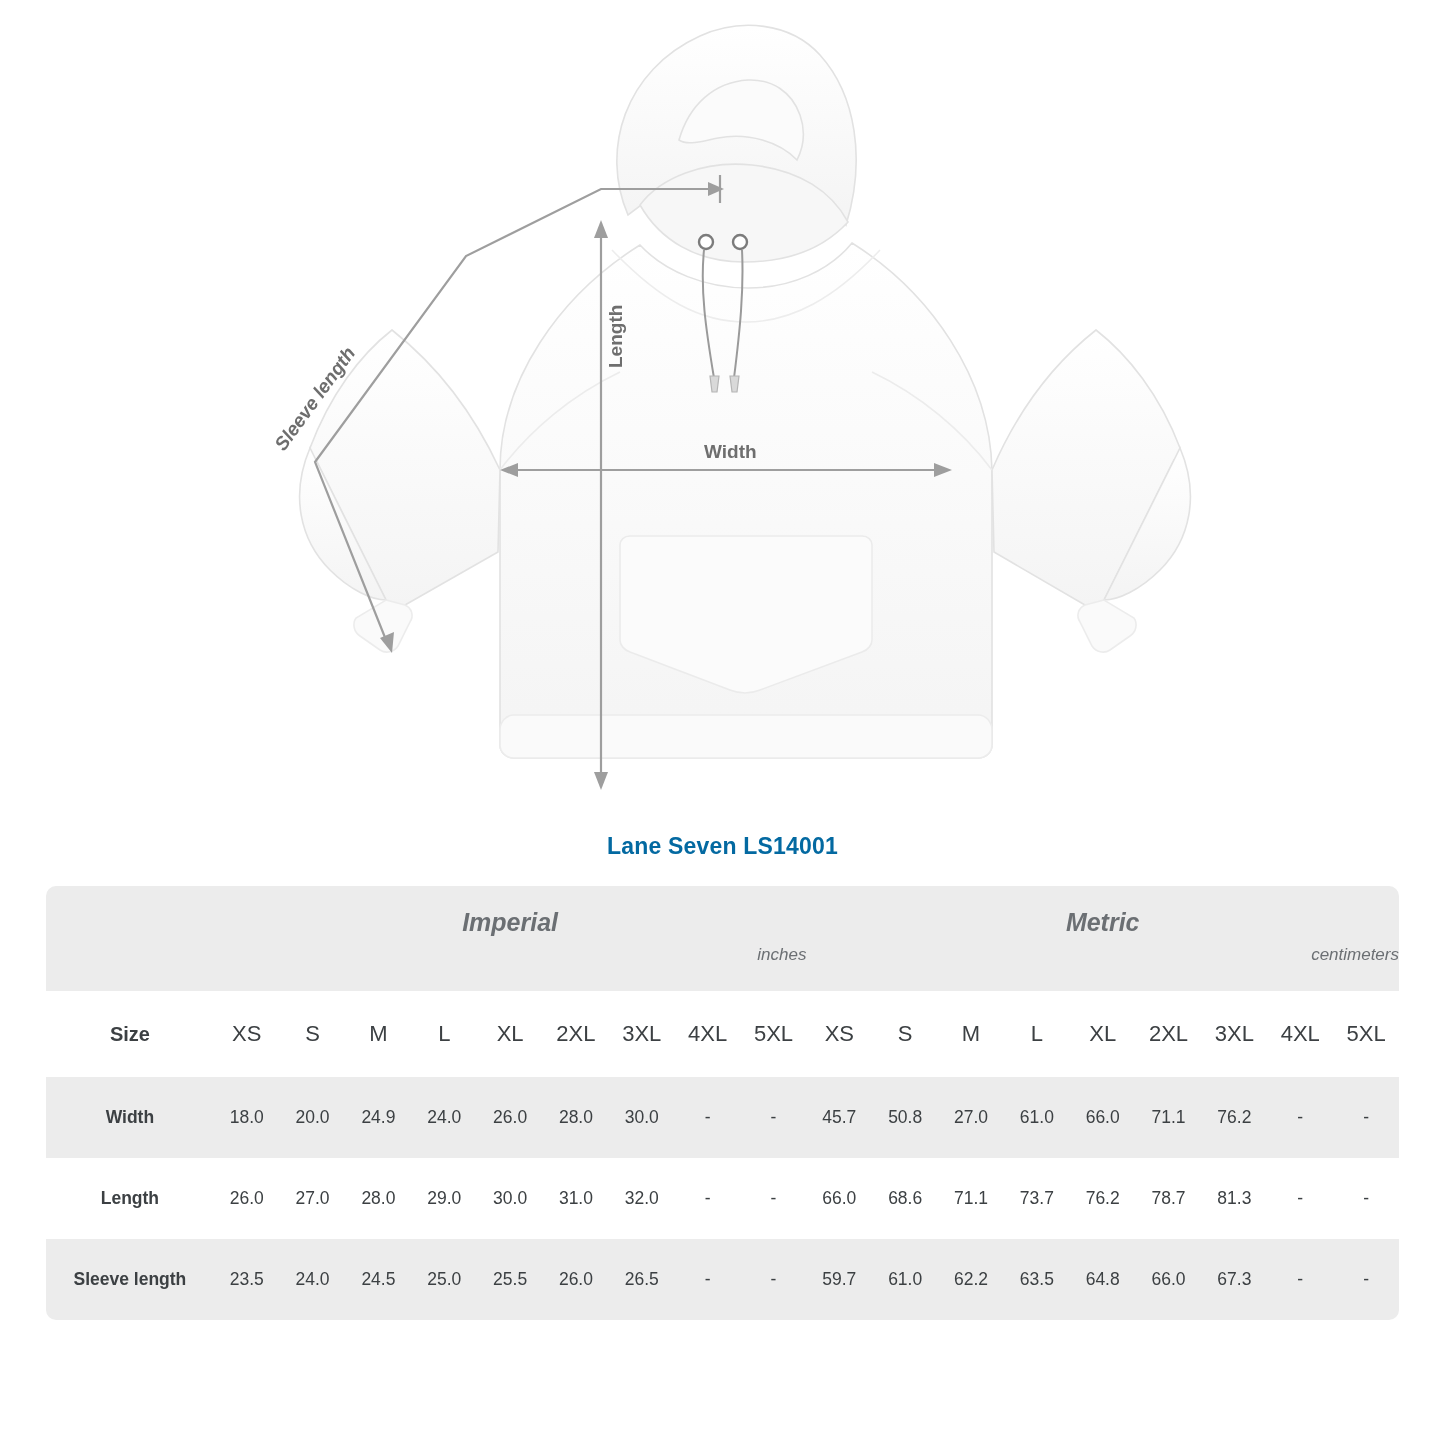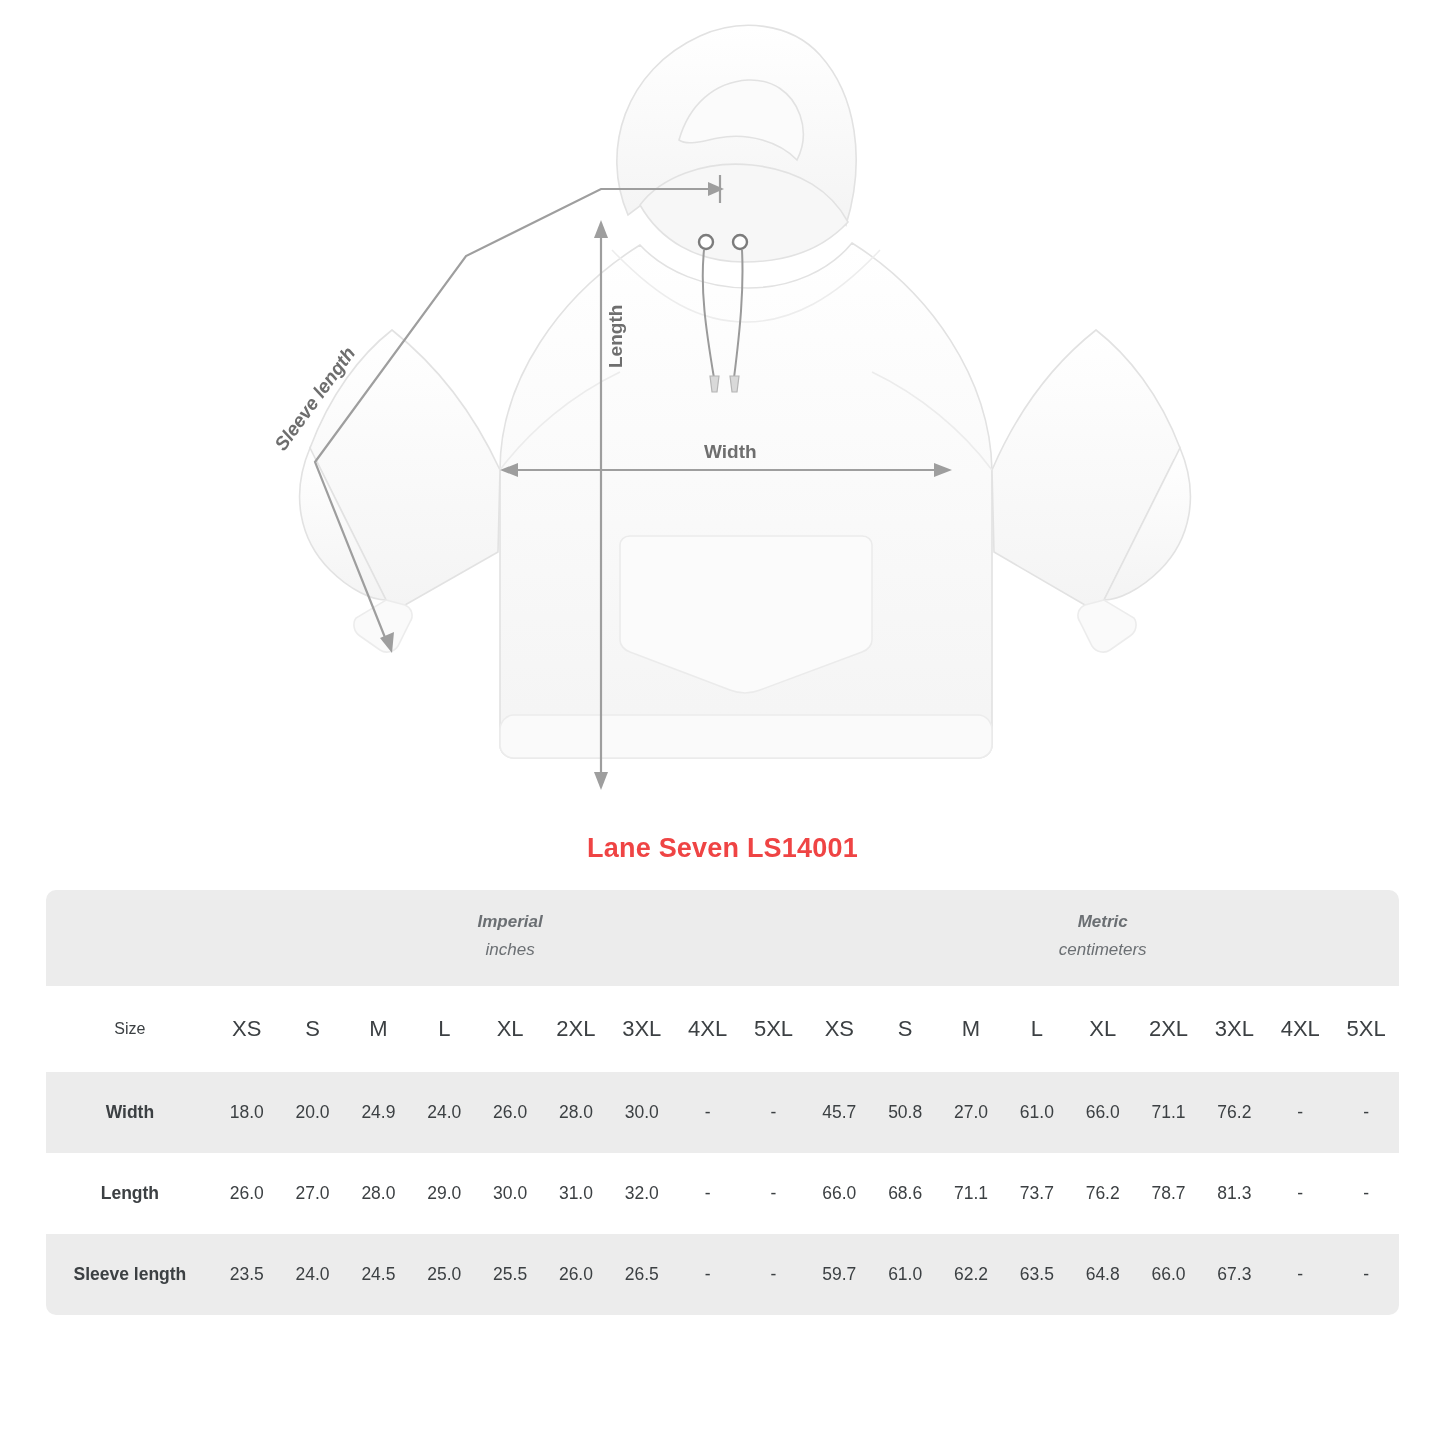--- a/index.html
+++ b/index.html
@@ -24,23 +24,23 @@
     height: 825px;
   }
   .illustration svg { display: block; }
 
   
   .title-block {
     text-align: center;
     margin-top: 8px;
   }
   .product-title {
-    font-size: 27px;
+    font-size: 23px;
     font-weight: bold;
-    color: #ef4444;
+    color: #0369a1;
     letter-spacing: 0.2px;
   }
   .tolerance-note {
     font-size: 17.5px;
     font-style: italic;
     color: #5f6368;
     margin-top: 17px;
   }
 
   
@@ -59,40 +59,41 @@
     vertical-align: middle;
     font-size: 17px;
     color: #3c4043;
   }
   
   tr.unit-row td {
     background: #ececec;
     padding: 22px 0 26px 0;
   }
   .unit-name {
-    font-size: 17px;
+    font-size: 25px;
     font-weight: bold;
     font-style: italic;
     color: #6b6f73;
   }
   .unit-sub {
     font-size: 17px;
     font-style: italic;
     color: #6b6f73;
     margin-top: 8px;
+    text-align: right;
   }
   
   tr.size-row td {
     background: #ffffff;
     padding: 30px 0;
     font-weight: normal;
     font-size: 22px;
     color: #3c4043;
   }
-  tr.size-row td.rowlabel { font-size: 16px; font-weight: normal; }
+  tr.size-row td.rowlabel { font-size: 20px; font-weight: bold; }
   
   tr.data-row td {
     padding: 30px 0;
     font-size: 17.5px;
     color: #3c4043;
   }
   tr.data-row.shade td { background: #ececec; }
   tr.data-row.plain td { background: #ffffff; }
   td.rowlabel {
     font-weight: bold;

